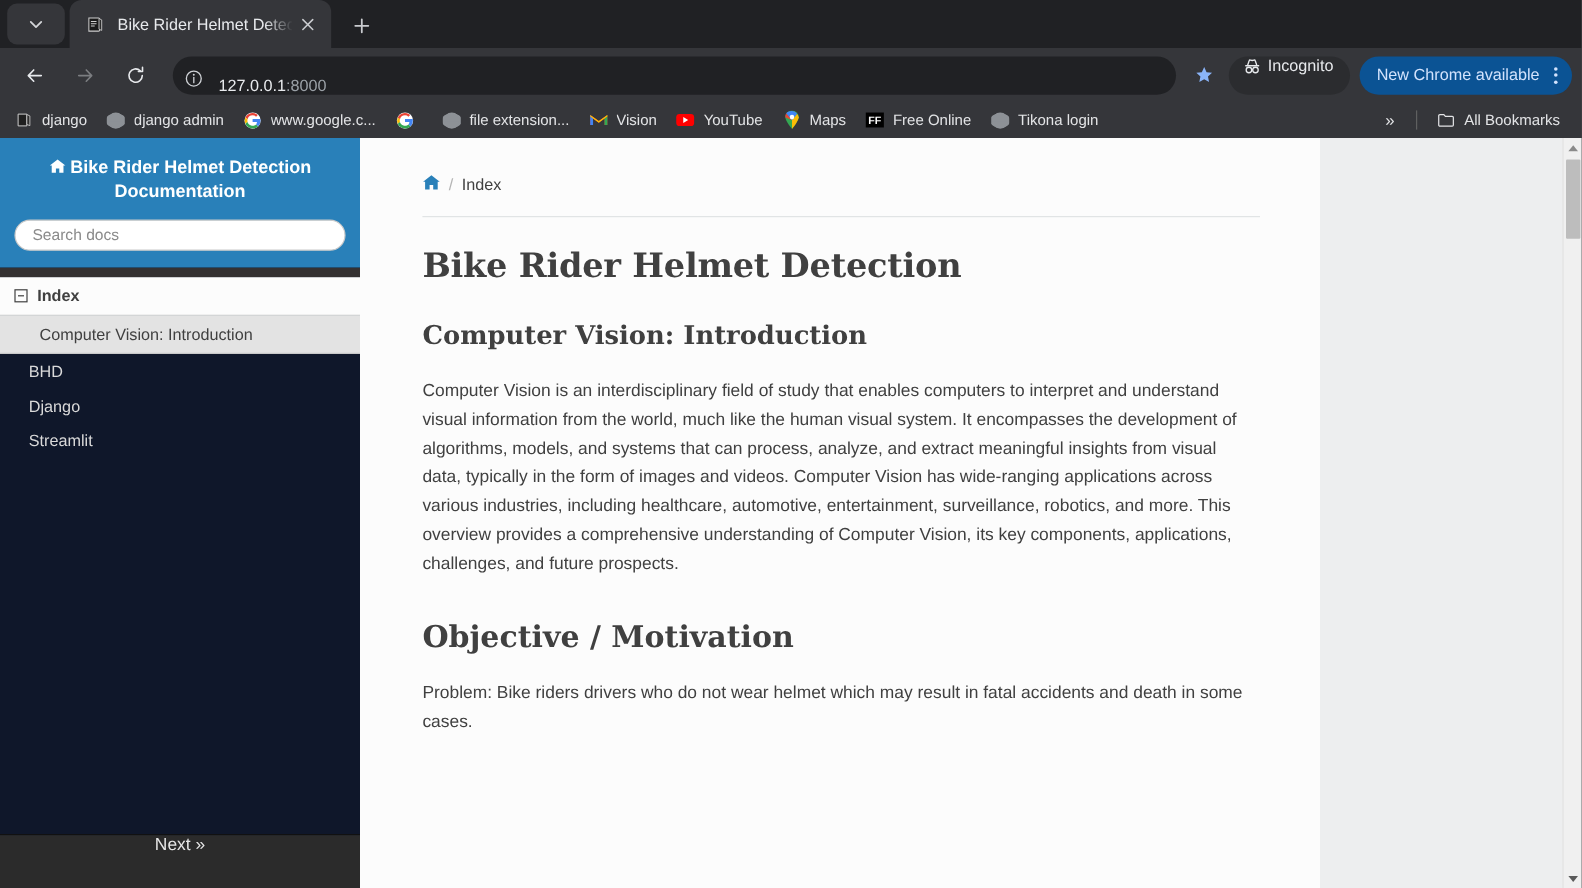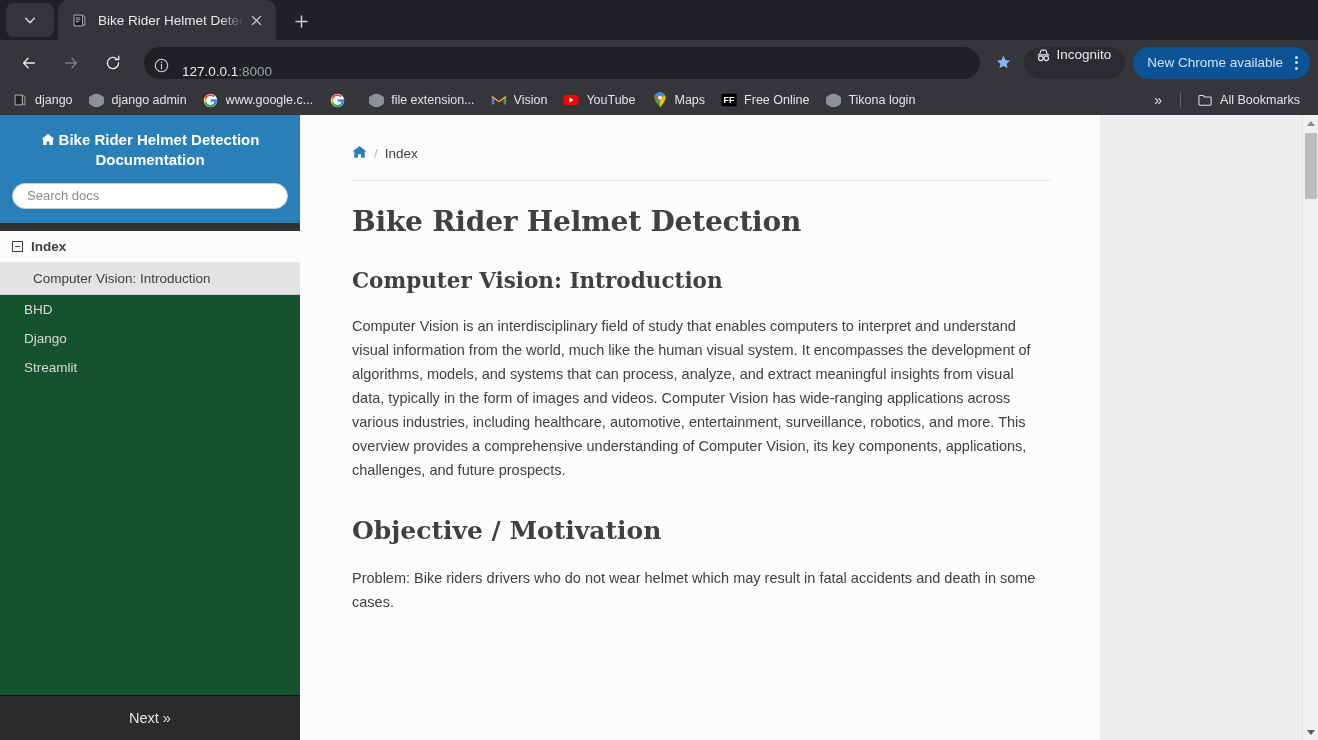--- a/index.html
+++ b/index.html
@@ -105,21 +105,21 @@
   .bm-sep { width: 1px; height: 16px; background: #5f6060; margin: 0 6px; }
 
   
   #viewport {
     flex: 1 1 auto; position: relative; background: #edeeef;
     display: flex; overflow: hidden;
   }
 
   
   .rtd-sidebar {
-    width: 300px; flex: 0 0 300px; background: #14532d;
+    width: 300px; flex: 0 0 300px; background: #0f172a;
     display: flex; flex-direction: column; position: relative;
     font-family: "Liberation Sans", sans-serif;
   }
   .rtd-side-head { background: #2980b9; padding: 16px 12px 14px; }
   .rtd-brand {
     color: #fff; font-size: 15px; font-weight: bold; text-align: center;
     line-height: 1.25; display: block;
   }
   .home-ico { display: inline-block; vertical-align: -1px; margin-right: 4px; }
   .rtd-search {
@@ -152,21 +152,21 @@
     color: #d9d9d9; font-size: 13.5px; padding: 7px 10px 7px 24px;
     display: block;
   }
 
   .rtd-nav-bottom {
     flex: 0 0 auto; border-top: 1px solid #111;
     background: #25292b; height: 45px;
   }
   .rtd-next {
     height: 44px; background: #2b2b2b;
-    display: flex; align-items: center; justify-content: center;
+    display: flex; justify-content: center;
     color: #e6e6e6; font-size: 14.5px;
   }
 
   
   .rtd-main {
     flex: 1 1 auto; background: #edeeef; position: relative; overflow: hidden;
     display: flex;
   }
   .rtd-doc {
     width: 800px; flex: 0 0 800px; background: #fcfcfc; min-height: 100%;

